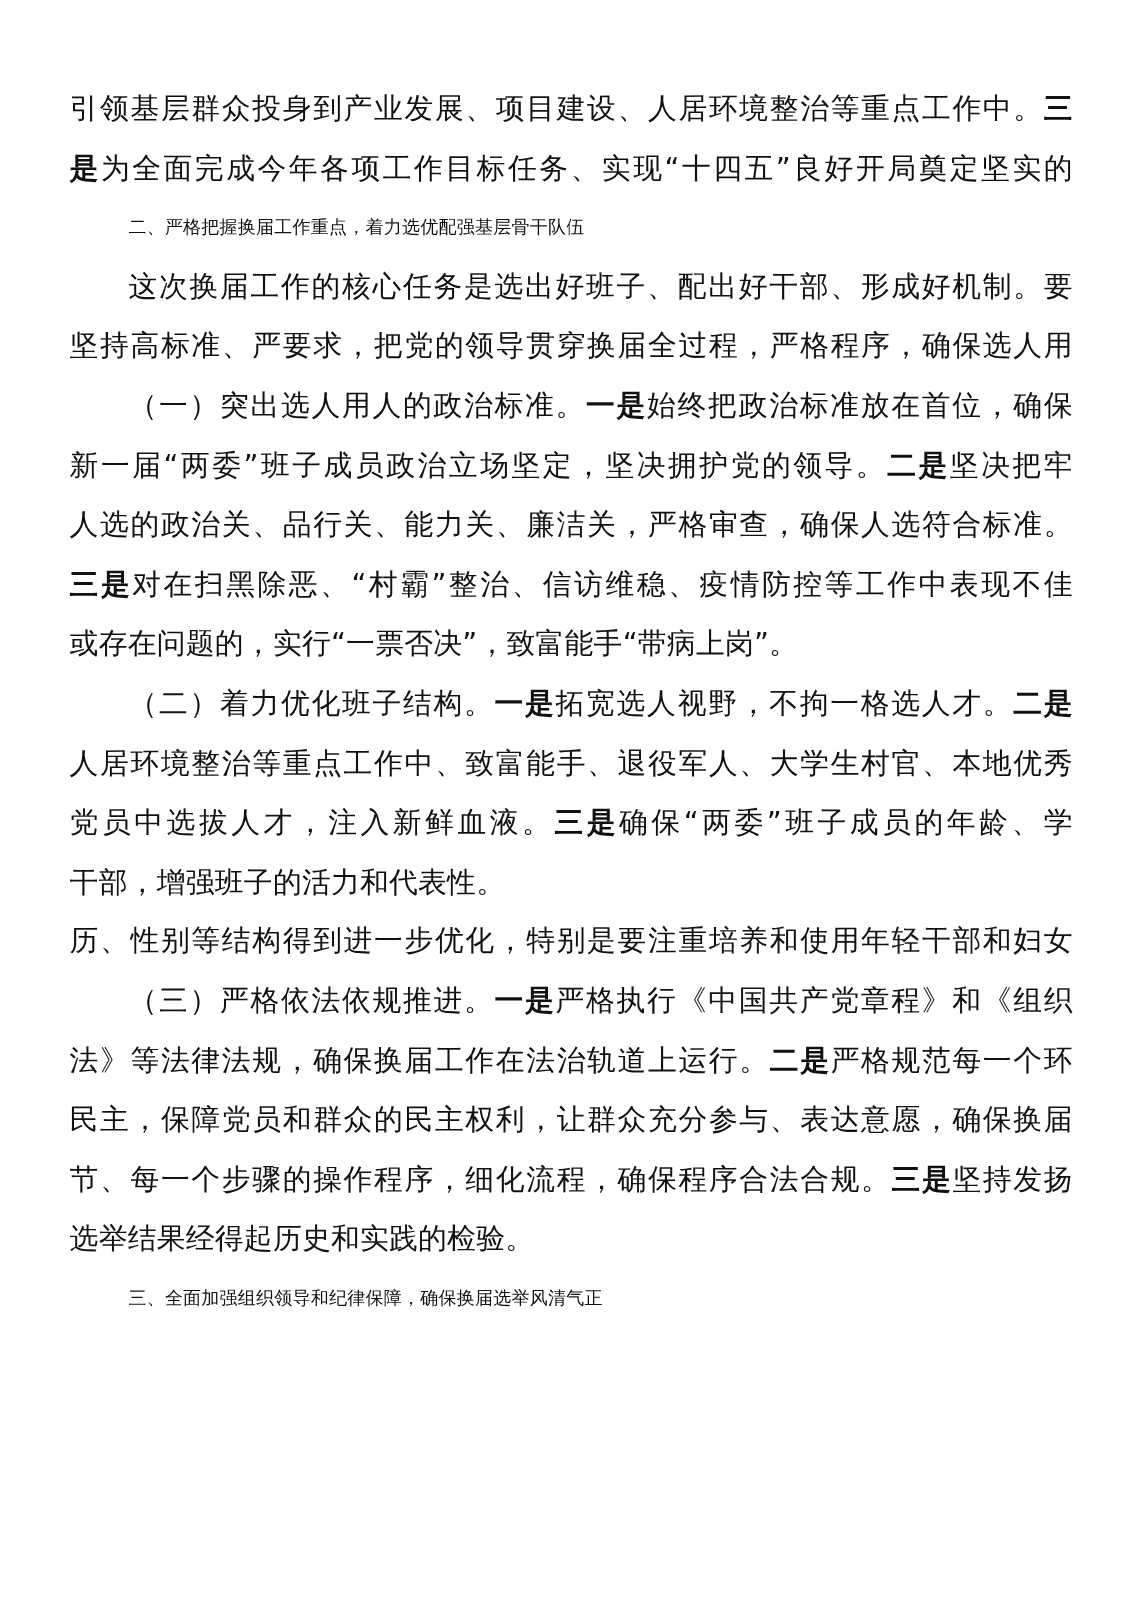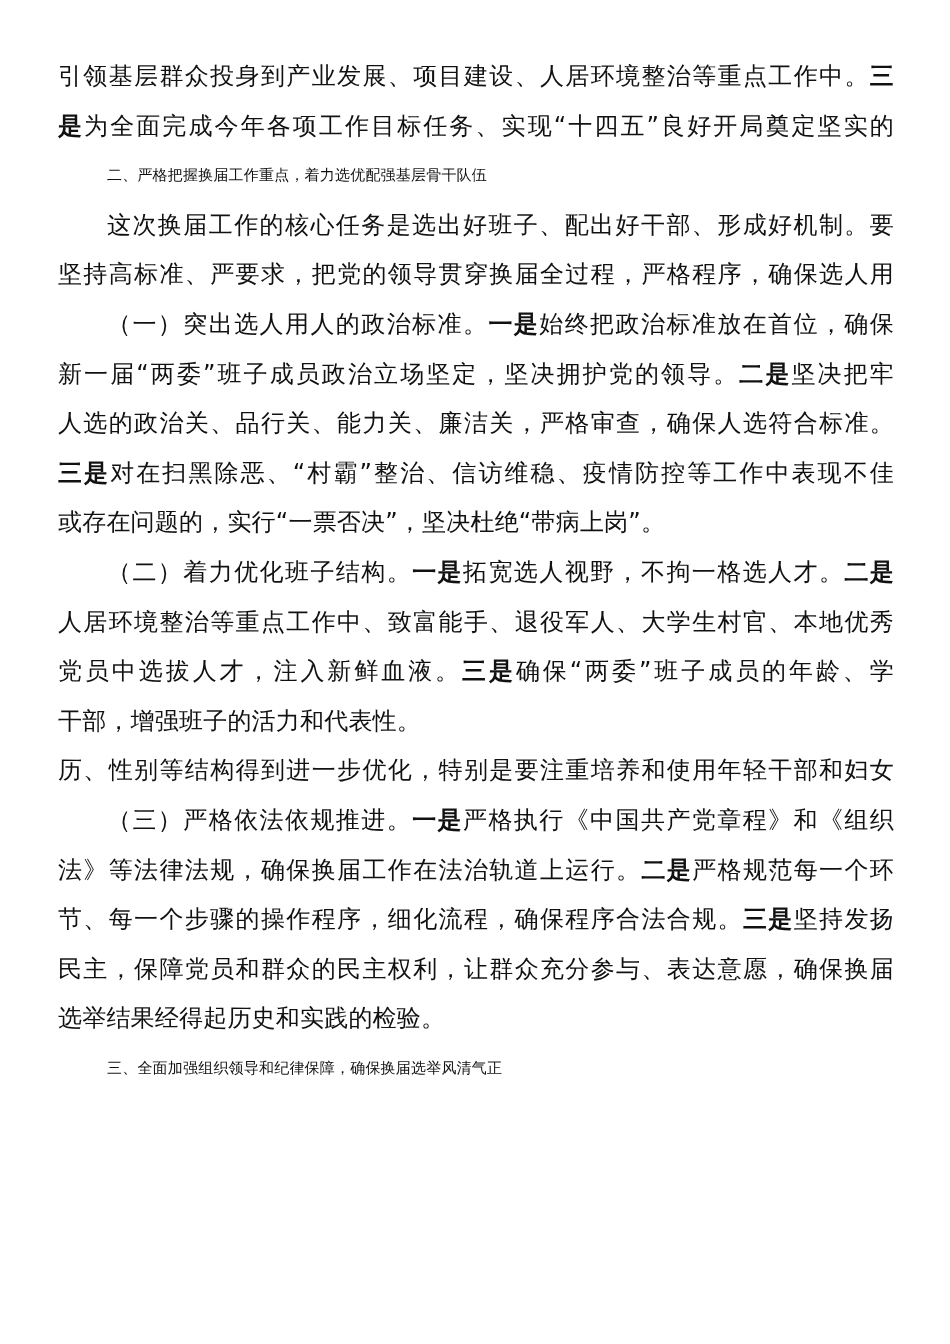--- a/index.html
+++ b/index.html
@@ -1,18 +1,18 @@
 <!DOCTYPE html>
 <html><head>
 <meta charset="utf-8">
 <style>
   html, body { margin:0; padding:0; background:#ffffff; }
   body { width:950px; height:1344px; position:relative; overflow:hidden;
          font-family:"DejaVu Sans", "Liberation Sans", sans-serif; color:#111111; }
-  .page { position:absolute; left:58px; top:52px; width:836px; }
+  .page { position:absolute; left:58px; top:66px; width:836px; }
   .line { height:49.6px; line-height:49.6px; font-size:24px; white-space:nowrap;
           letter-spacing:0.2px; }
   .indent { padding-left:49px; }
   b, .bold { font-weight:bold; }
   .heading { font-size:15px; }
   .spread { text-align:justify; text-align-last:justify; }
 </style>
 </head>
 <body>
 
@@ -28,34 +28,34 @@
   <div>
     <div class="line indent spread"><span>这次换届工作的核心任务是选出好班子、配出好干部、形成好机制。要</span></div>
     <div class="line spread"><span>坚持高标准、严要求，把党的领导贯穿换届全过程，严格程序，确保选人用</span></div>
   </div>
 
   <div>
     <div class="line indent spread"><span>（一）突出选人用人的政治标准。</span><b>一是</b><span>始终把政治标准放在首位，确保</span></div>
     <div class="line spread"><span>新一届“两委”班子成员政治立场坚定，坚决拥护党的领导。</span><b>二是</b><span>坚决把牢</span></div>
     <div class="line spread"><span>人选的政治关、品行关、能力关、廉洁关，严格审查，确保人选符合标准。</span></div>
     <div class="line spread"><b>三是</b><span>对在扫黑除恶、“村霸”整治、信访维稳、疫情防控等工作中表现不佳</span></div>
-    <div class="line"><span>或存在问题的，实行“一票否决”，坚决杜绝“带病上岗”。</span></div>
+    <div class="line"><span>或存在问题的，实行“一票否决”，致富能手“带病上岗”。</span></div>
   </div>
 
   <div>
     <div class="line indent spread"><span>（二）着力优化班子结构。</span><b>一是</b><span>拓宽选人视野，不拘一格选人才。</span><b>二是</b></div>
     <div class="line spread"><span>人居环境整治等重点工作中、致富能手、退役军人、大学生村官、本地优秀</span></div>
     <div class="line spread"><span>党员中选拔人才，注入新鲜血液。</span><b>三是</b><span>确保“两委”班子成员的年龄、学</span></div>
     <div class="line"><span>干部，增强班子的活力和代表性。</span></div>
     <div class="line spread"><span>历、性别等结构得到进一步优化，特别是要注重培养和使用年轻干部和妇女</span></div>
   </div>
 
   <div>
     <div class="line indent spread"><span>（三）严格依法依规推进。</span><b>一是</b><span>严格执行《中国共产党章程》和《组织</span></div>
     <div class="line spread"><span>法》等法律法规，确保换届工作在法治轨道上运行。</span><b>二是</b><span>严格规范每一个环</span></div>
+    <div class="line spread"><span>民主，保障党员和群众的民主权利，让群众充分参与、表达意愿，确保换届</span></div>
     <div class="line spread"><span>节、每一个步骤的操作程序，细化流程，确保程序合法合规。</span><b>三是</b><span>坚持发扬</span></div>
-    <div class="line spread"><span>民主，保障党员和群众的民主权利，让群众充分参与、表达意愿，确保换届</span></div>
     <div class="line"><span>选举结果经得起历史和实践的检验。</span></div>
   </div>
 
   <div class="line indent heading">三、全面加强组织领导和纪律保障，确保换届选举风清气正</div>
 
 </div>
 
 </body></html>

